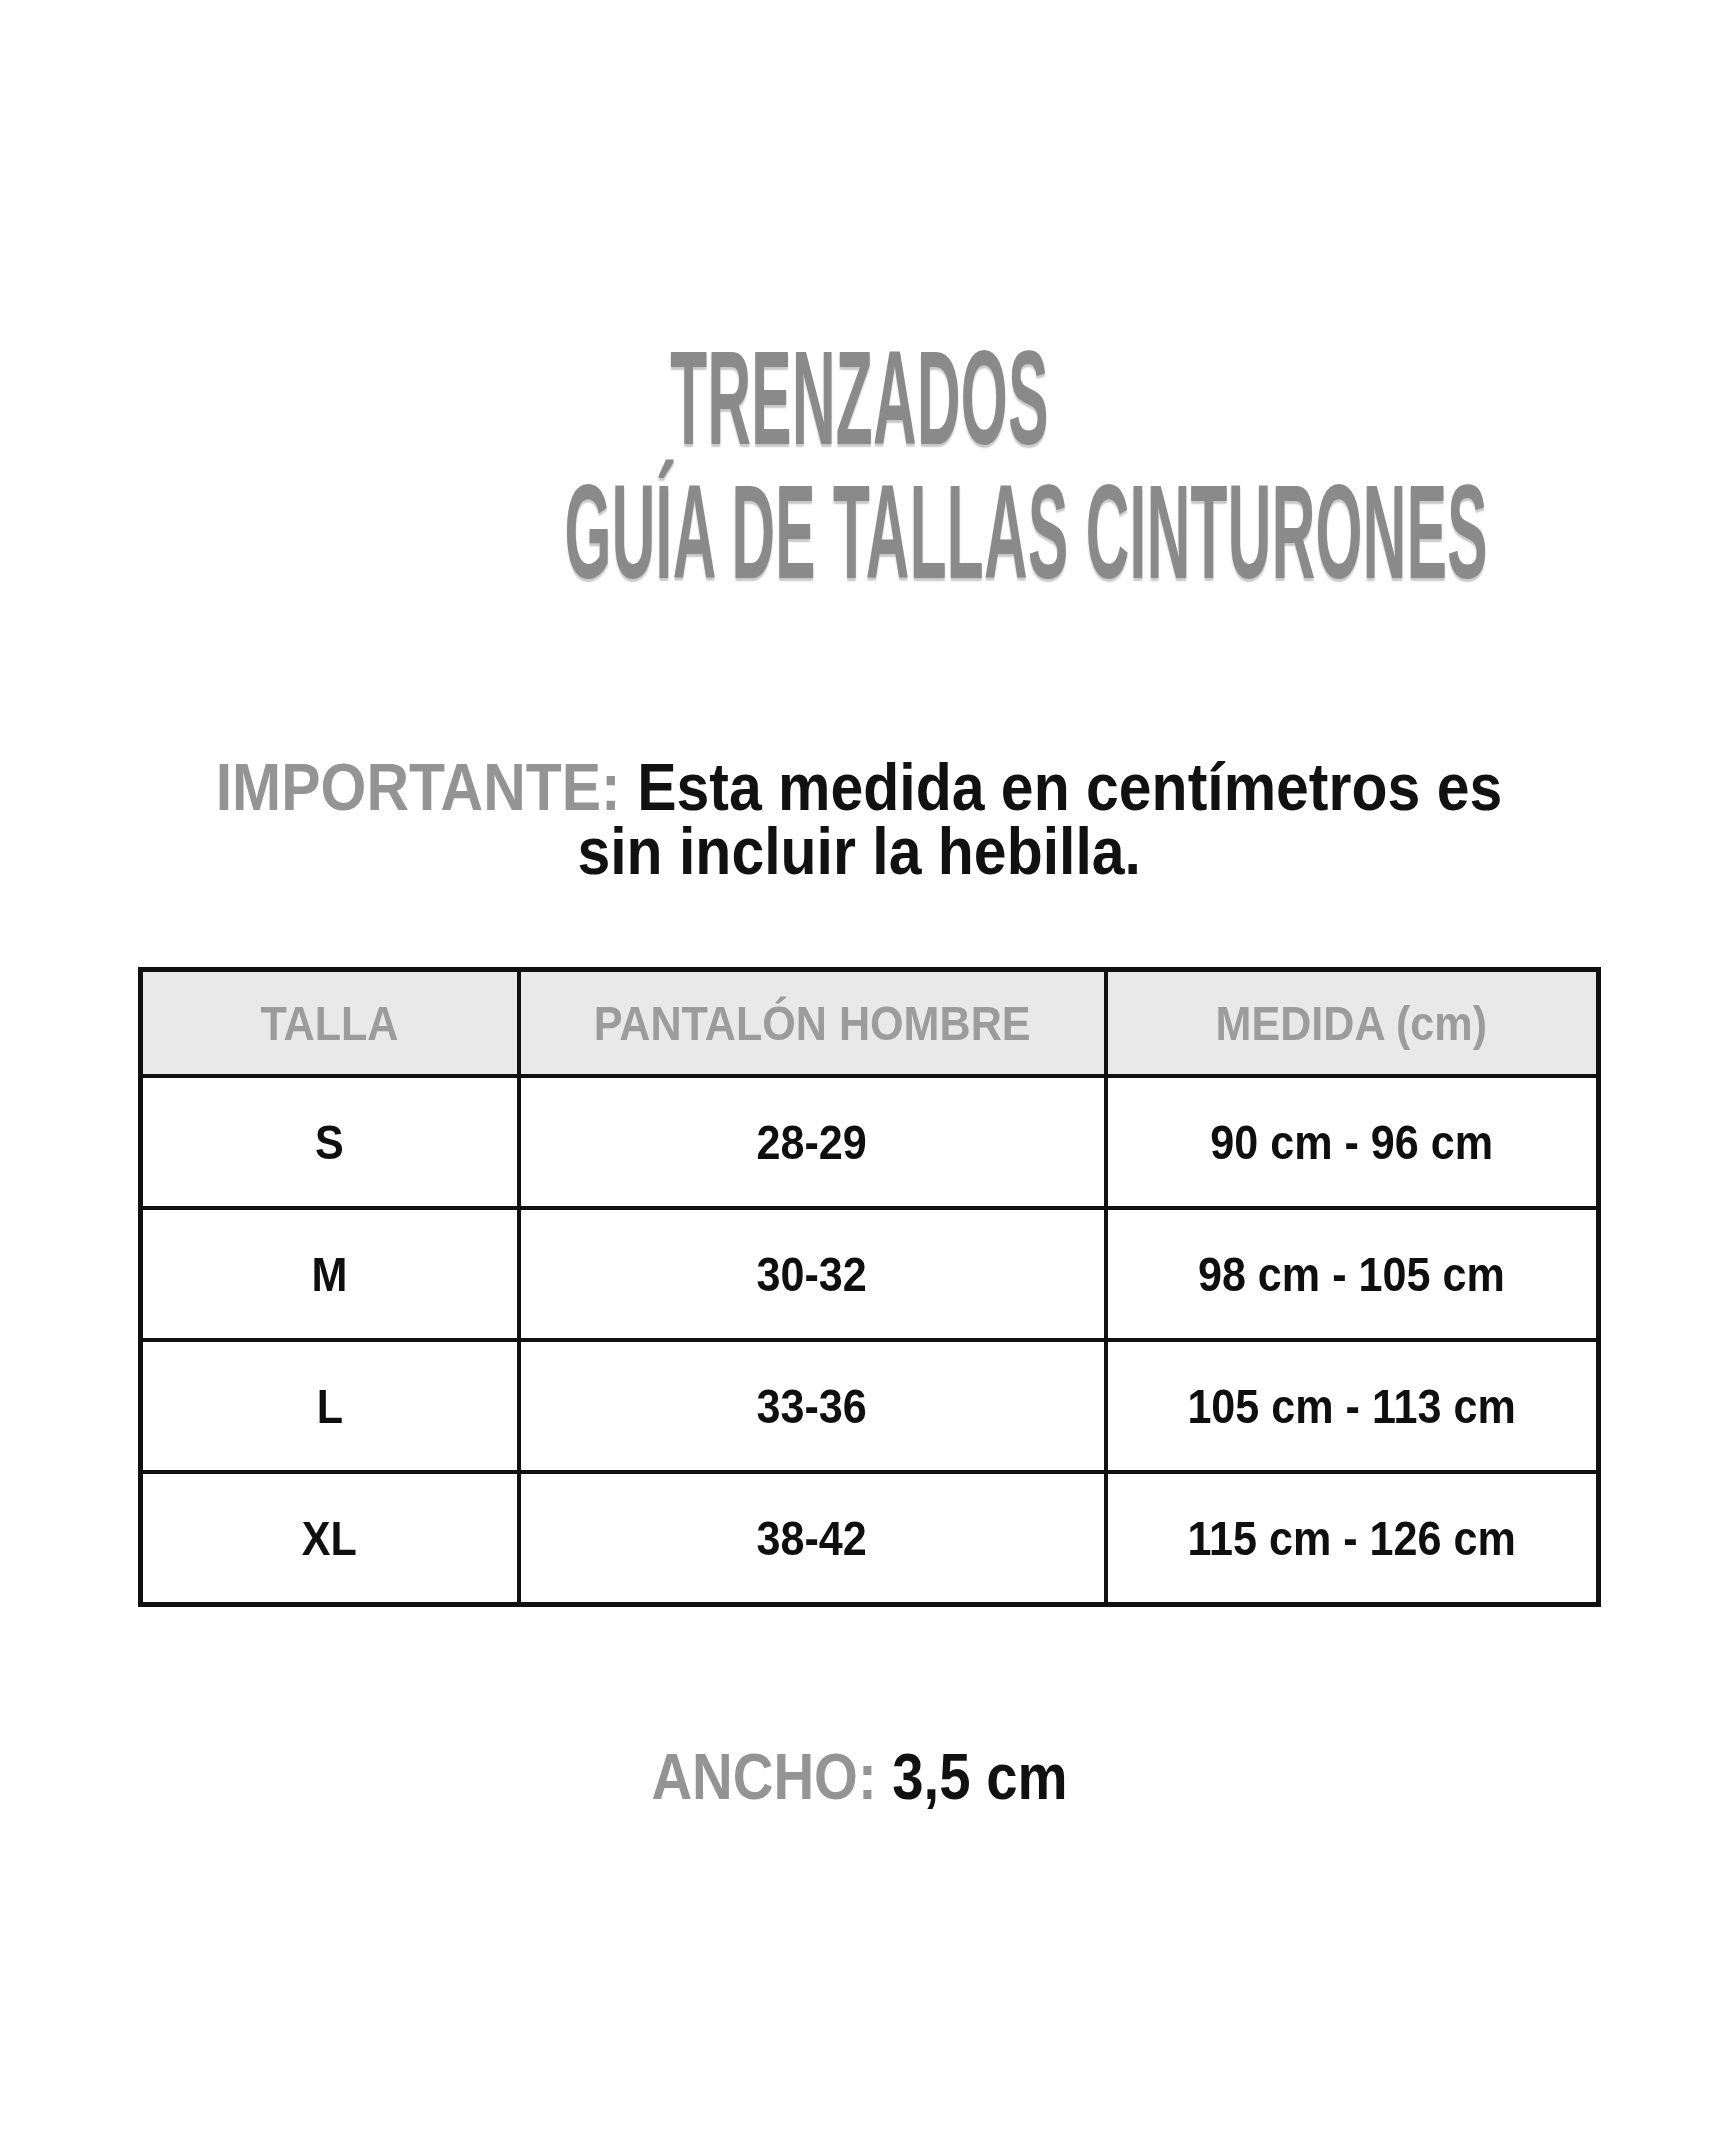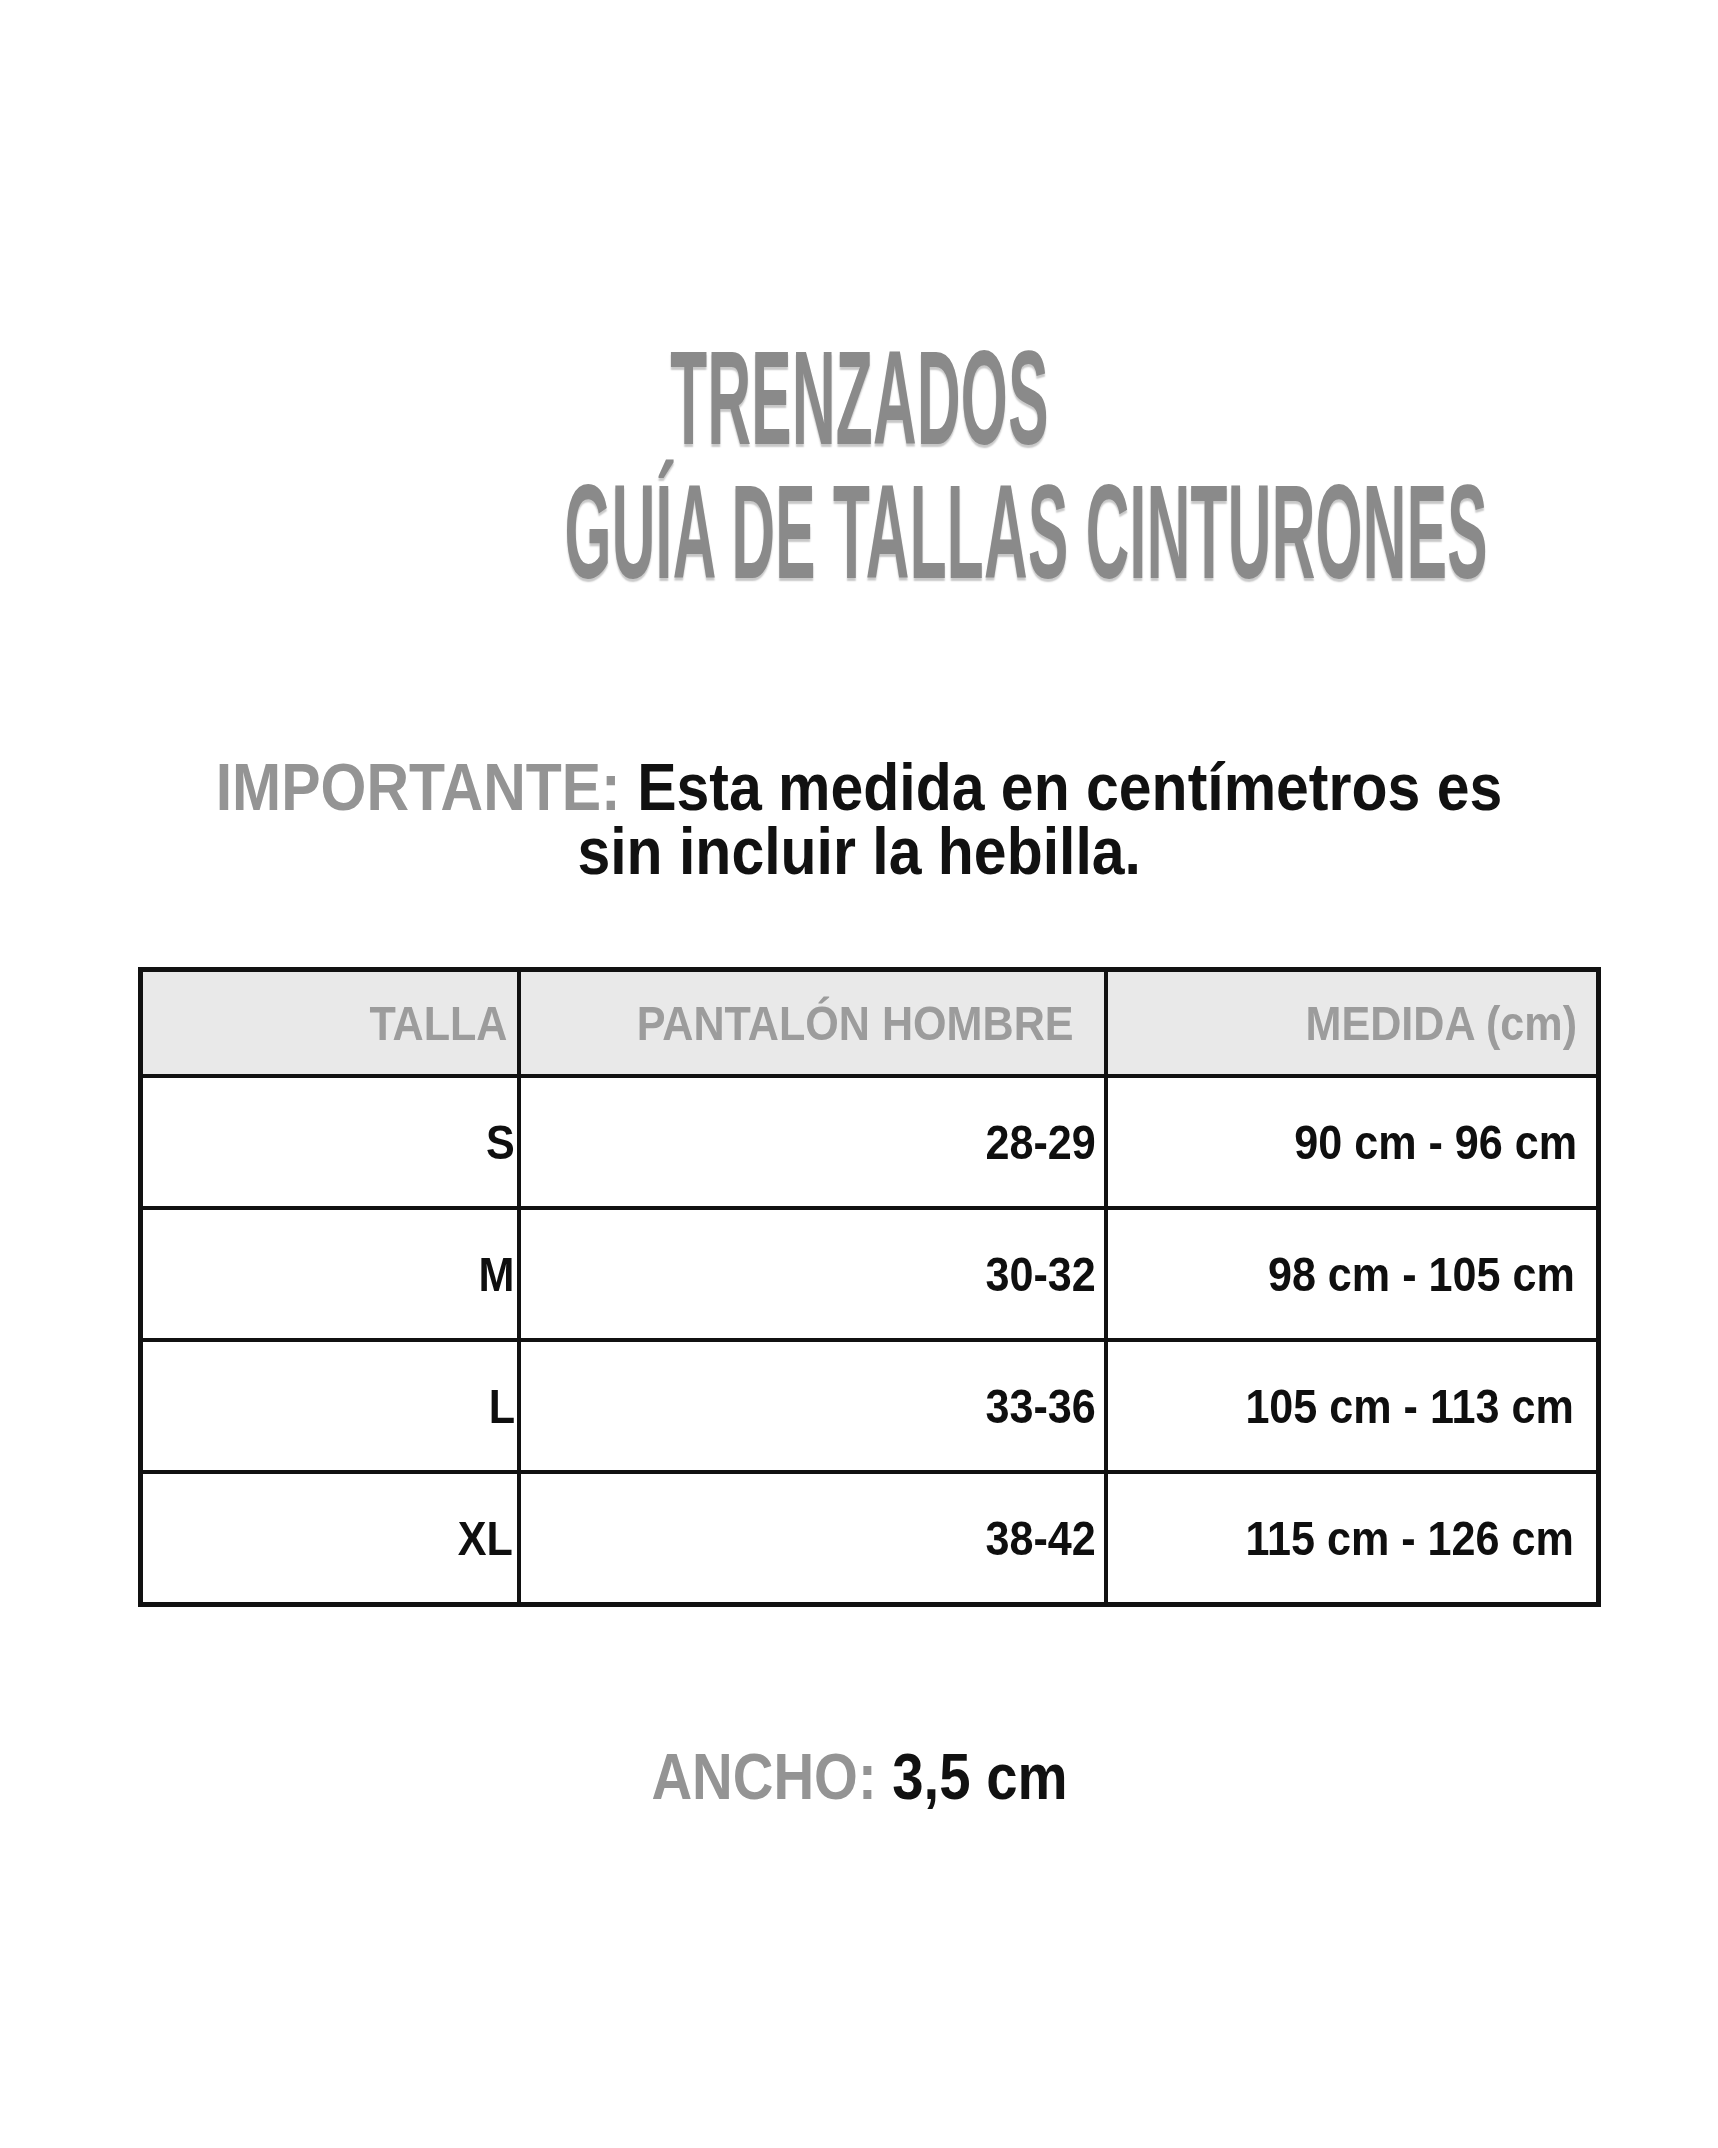--- a/index.html
+++ b/index.html
@@ -55,21 +55,21 @@
   table.size-table {
     position: absolute;
     left: 138px; top: 967px;
     width: 1458px;
     border-collapse: collapse;
     table-layout: fixed;
     border: 5.9px solid #111111;
   }
   table.size-table th, table.size-table td {
     border: 4.2px solid #111111;
-    text-align: right;
+    text-align: center;
     vertical-align: middle;
     font-weight: bold;
     padding: 0;
   }
   table.size-table th {
     height: 102px;
     background: #e9e9e9;
     color: #9c9c9c;
     font-size: 49px;
   }

